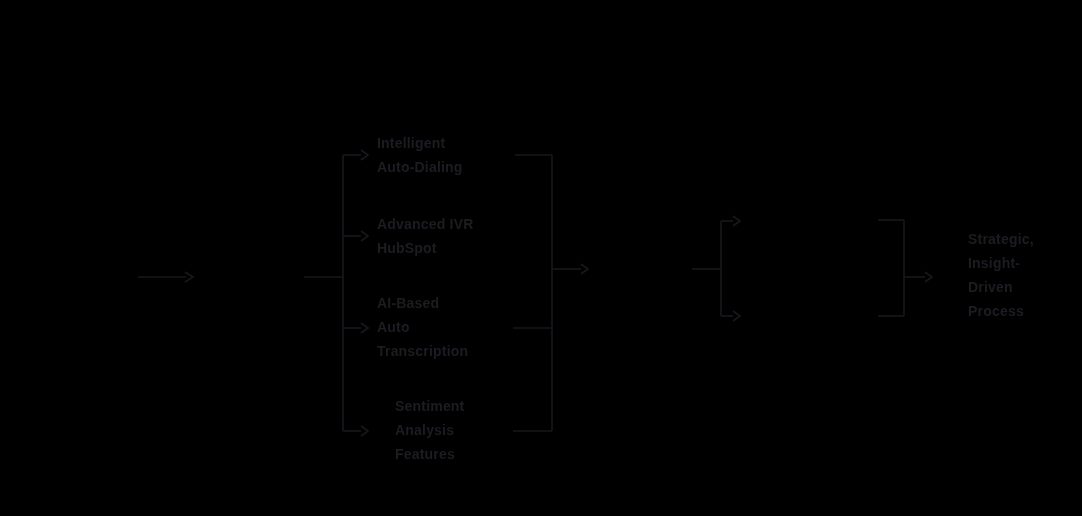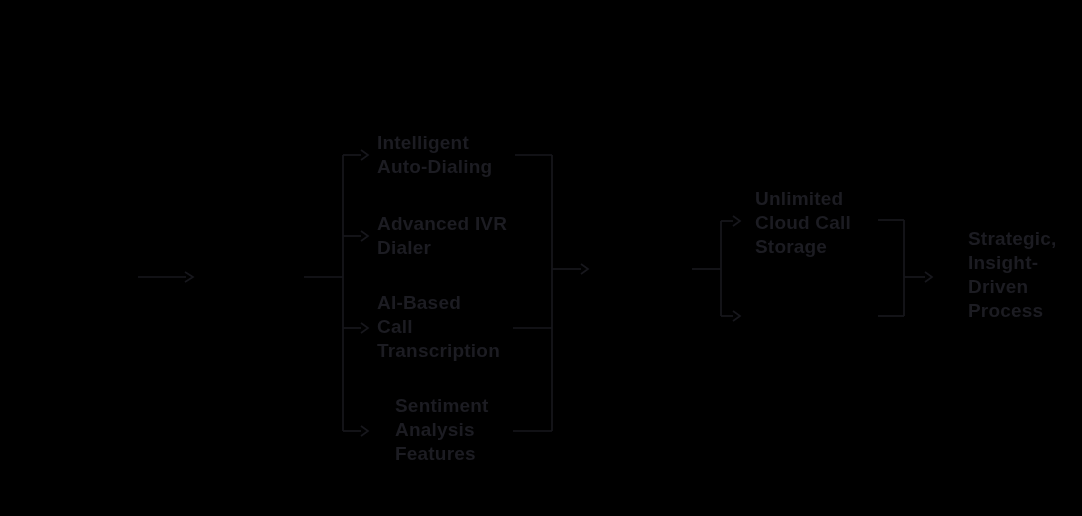--- a/index.html
+++ b/index.html
@@ -25,21 +25,21 @@
   #edge-layer path {
     stroke: var(--line-color, #17171c);
     stroke-width: 1.7;
     fill: none;
     stroke-linecap: butt;
     stroke-linejoin: miter;
   }
   .node {
     position: absolute;
     color: var(--text-color, #1c1c22);
-    font-size: 19px;
+    font-size: 14px;
     font-weight: bold;
     line-height: 24px;
     white-space: pre-line;
     letter-spacing: 0.2px;
   }
   .n-hubspot    { left: 27px;  top: 251px; }
   .n-frejun     { left: 203px; top: 251px; }
   .n-intelligent{ left: 377px; top: 131px; }
   .n-advanced   { left: 377px; top: 212px; }
   .n-aicall     { left: 377px; top: 291px; }
@@ -90,34 +90,31 @@
     <path d="M904 277 L925 277"></path>
     <path d="M925 272 L932 277 L925 282"></path>
   </svg>
 
 
 
   <div class="node n-intelligent">Intelligent
 Auto-Dialing</div>
 
   <div class="node n-advanced">Advanced IVR
-Dialer</div>
+HubSpot</div>
 
   <div class="node n-aicall">AI-Based
-Call
+Auto
 Transcription</div>
 
   <div class="node n-sentiment">Sentiment
 Analysis
 Features</div>
 
 
-  <div class="node n-storage">Unlimited
-Cloud Call
-Storage</div>
 
 
   <div class="node n-strategic">Strategic,
 Insight-
 Driven
 Process</div>
 
 </div>
 
 </body></html>

